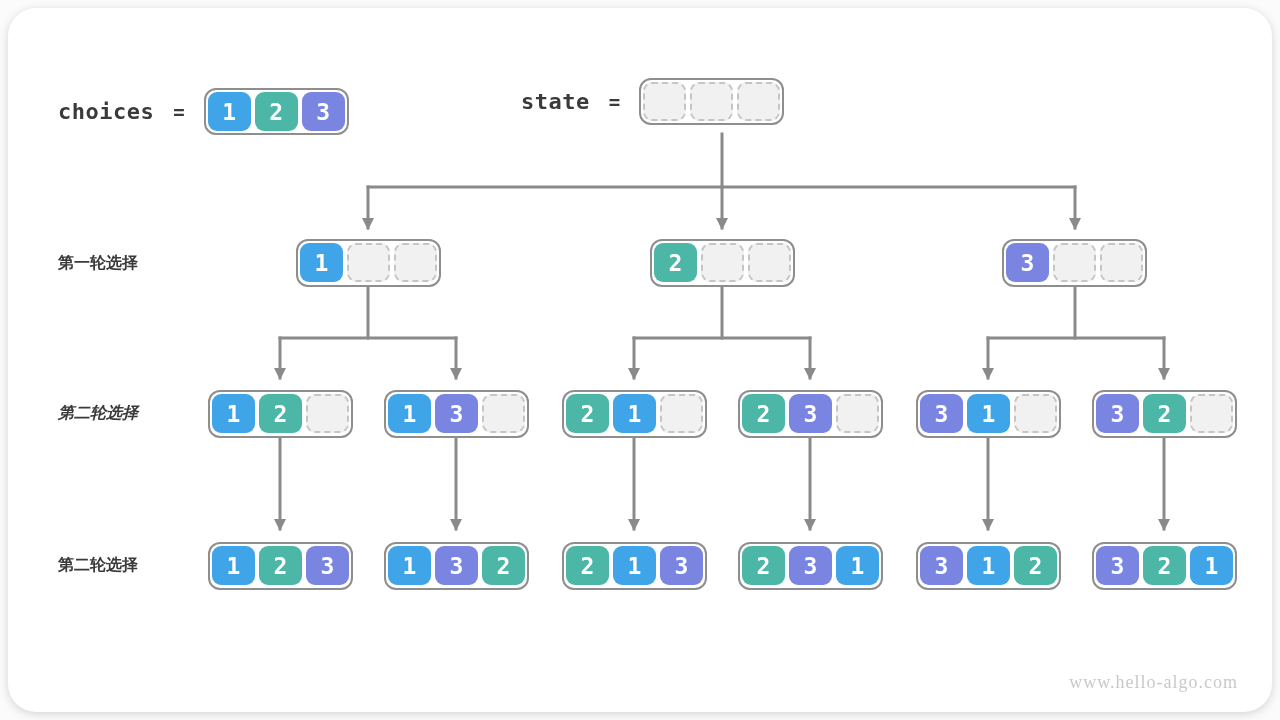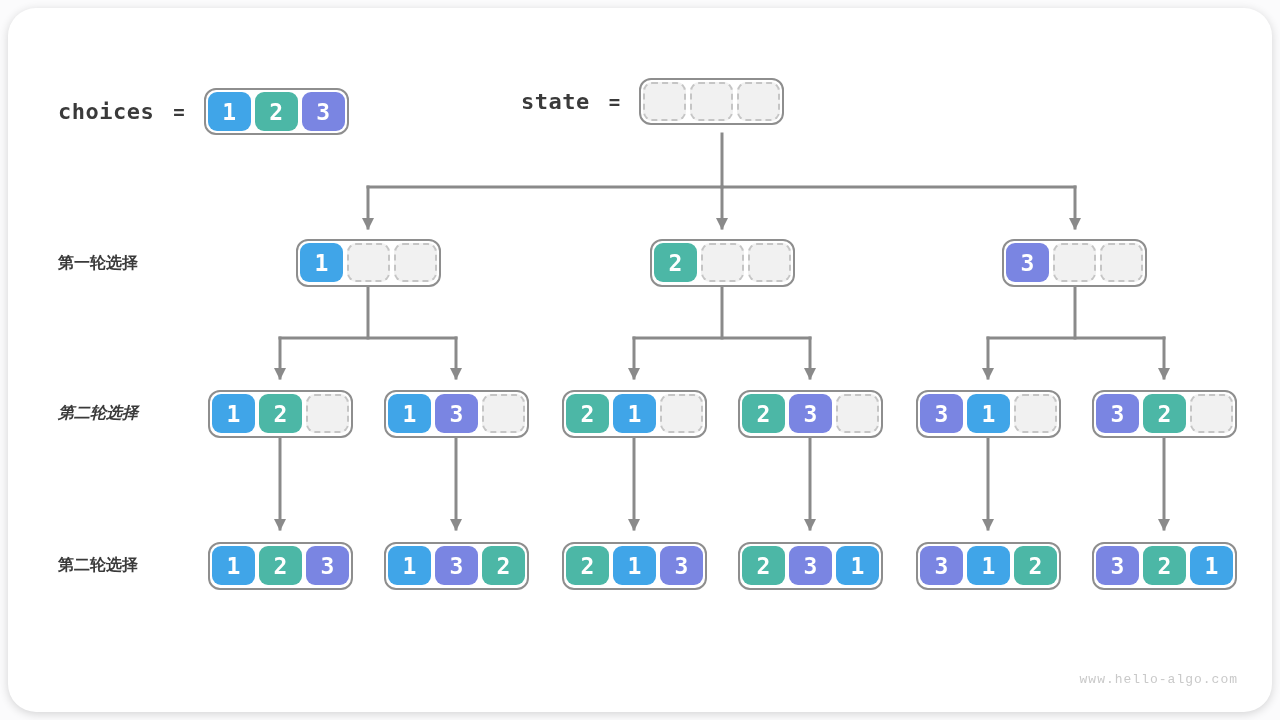--- a/index.html
+++ b/index.html
@@ -61,22 +61,22 @@
     color:var(--text,#3a3a3a);
   }
 
   
   svg.arrows{position:absolute;inset:0;pointer-events:none;}
   .aline{stroke:var(--arrow,#8a8a8a);stroke-width:3;fill:none;stroke-linecap:square;}
   .ahead{fill:var(--arrow,#8a8a8a);}
 
   .watermark{
     position:absolute;right:42px;top:672px;
-    font-family:Liberation Mono, monospace;
-    font-size:13px;letter-spacing:1px;
+    font-family:Liberation Serif, serif;
+    font-size:18px;letter-spacing:1px;
     color:var(--watermark,#c9c9c9);
   }
 </style>
 </head>
 <body>
 
 <div class="canvas">
   <div class="panel"></div>
 
   <div class="layer">

